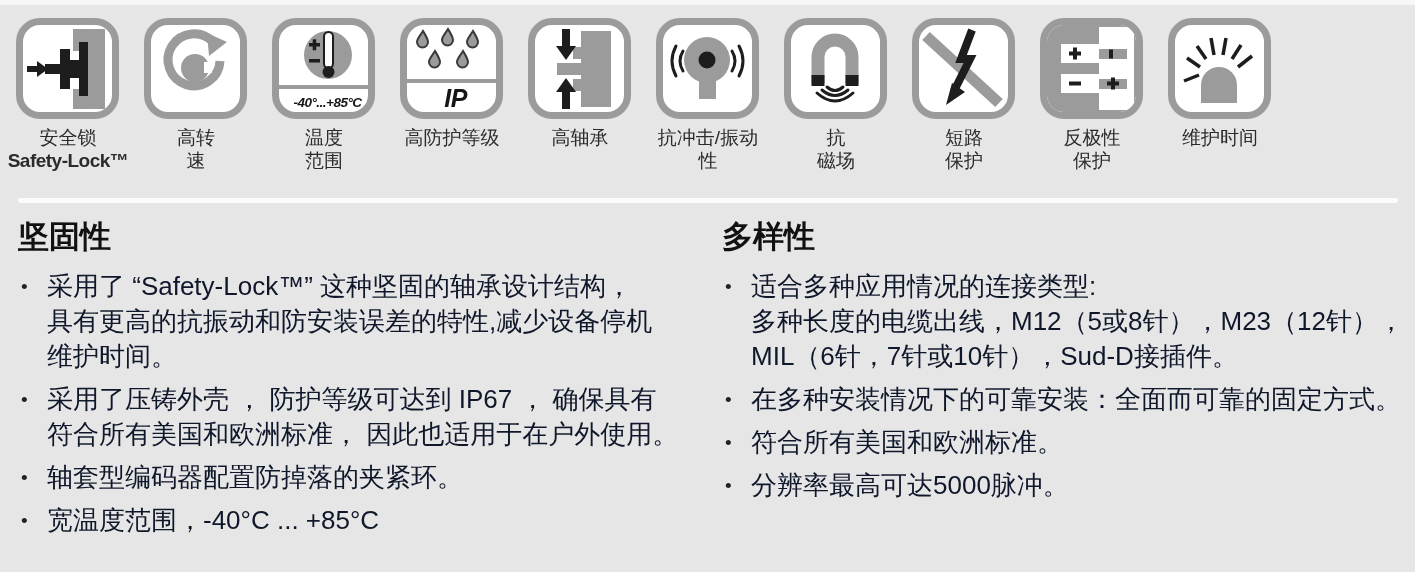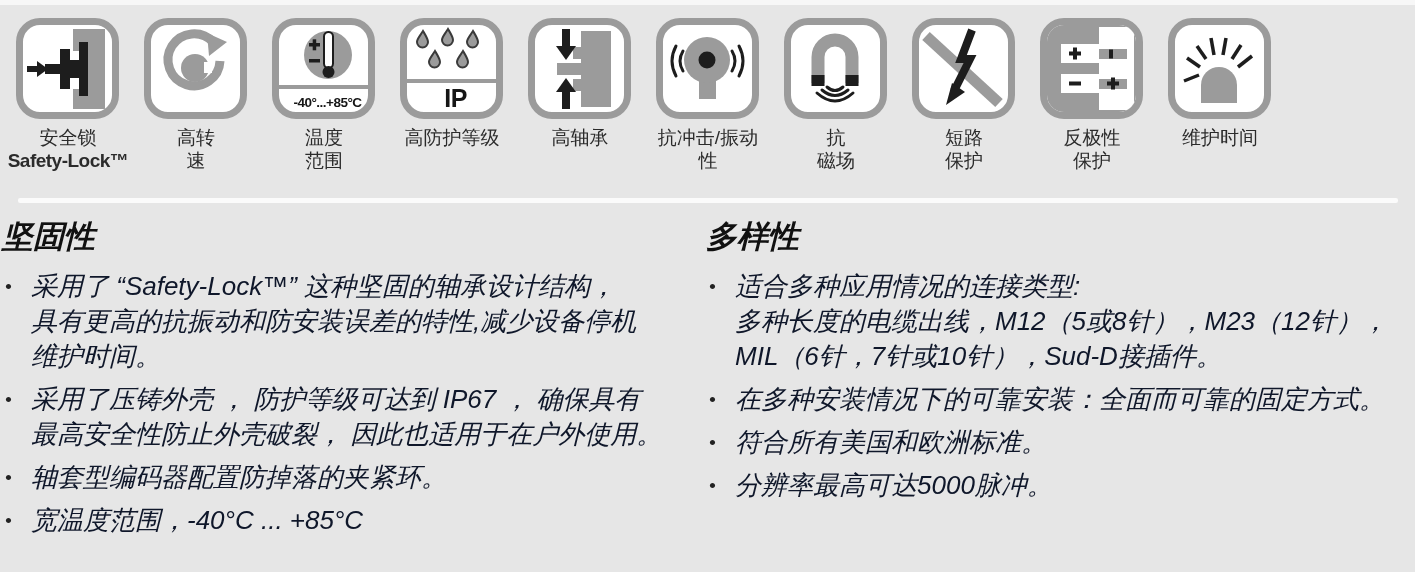--- a/index.html
+++ b/index.html
@@ -28,40 +28,41 @@
     position:relative;
     overflow:hidden;
   }
   .icon-box svg{display:block;width:89px;height:87px;}
   .badge{
     position:absolute;left:8px;right:0;bottom:1px;
     text-align:center;
     font-weight:bold;color:#161616;
     letter-spacing:-0.5px;
     white-space:nowrap;
+    font-style:italic;
   }
   .badge-temp{font-size:13.5px;bottom:2px;}
   .badge-ip{font-size:25px;bottom:-1px;}
   .icon-label{
     width:150px;margin-left:-23px;
     margin-top:7px;
     font-size:19px;line-height:23px;
     color:#2b2b2b;
     white-space:nowrap;
   }
   .icon-label .bold-latin{font-weight:bold;letter-spacing:-0.5px;}
   
   .divider{
     margin:26px 0 0 18px;
     width:1380px;height:5px;
     background:#fbfbfb;
     border-radius:2px;
   }
   
-  .content{display:flex;padding-left:2px;font-style:italic;}
+  .content{display:flex;padding-left:18px;}
   .col-left{width:690px;flex:none;}
   .col-right{flex:1;padding-left:14px;}
   .section-title{
     font-size:31px;font-weight:bold;color:#111;
     margin:13px 0 11px 0;
   }
   .bullet{display:flex;margin-bottom:8px;}
   .bullet .dot{
     width:26px;flex:none;
     font-size:19px;line-height:35px;color:#222;
@@ -280,21 +281,21 @@
         <div class="t-line">采用了 “Safety-Lock™” 这种坚固的轴承设计结构，</div>
         <div class="t-line">具有更高的抗振动和防安装误差的特性,减少设备停机</div>
         <div class="t-line">维护时间。</div>
       </div>
     </div>
 
     <div class="bullet">
       <div class="dot">•</div>
       <div class="lines">
         <div class="t-line">采用了压铸外壳 ， 防护等级可达到 IP67 ， 确保具有</div>
-        <div class="t-line">最高安全性防止外壳破裂， 因此也适用于在户外使用。</div>
+        <div class="t-line">符合所有美国和欧洲标准， 因此也适用于在户外使用。</div>
       </div>
     </div>
 
     <div class="bullet">
       <div class="dot">•</div>
       <div class="lines">
         <div class="t-line">轴套型编码器配置防掉落的夹紧环。</div>
       </div>
     </div>
 

